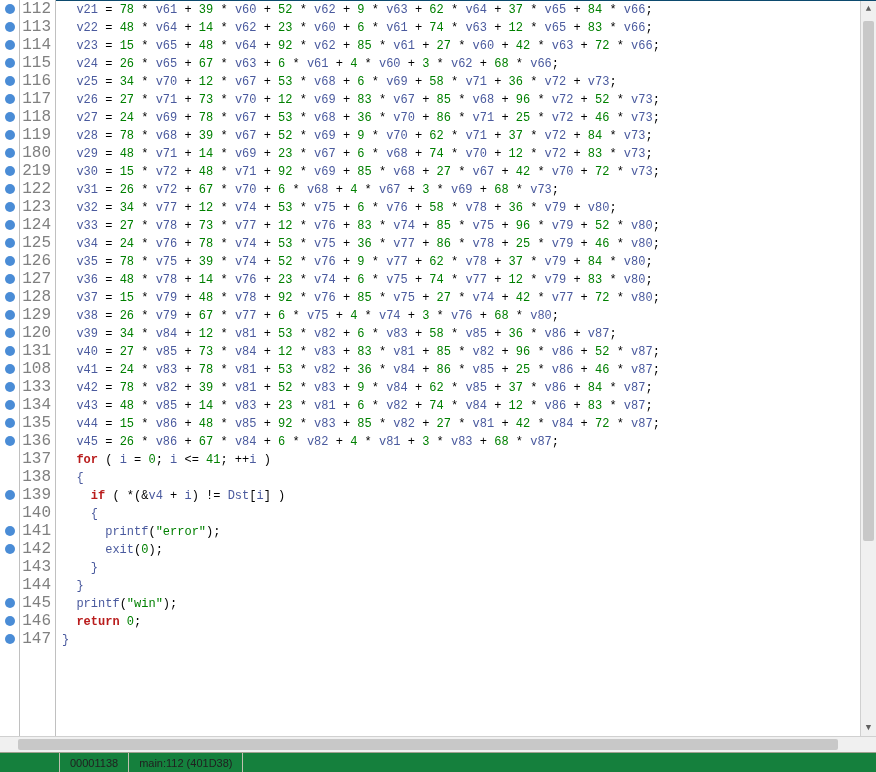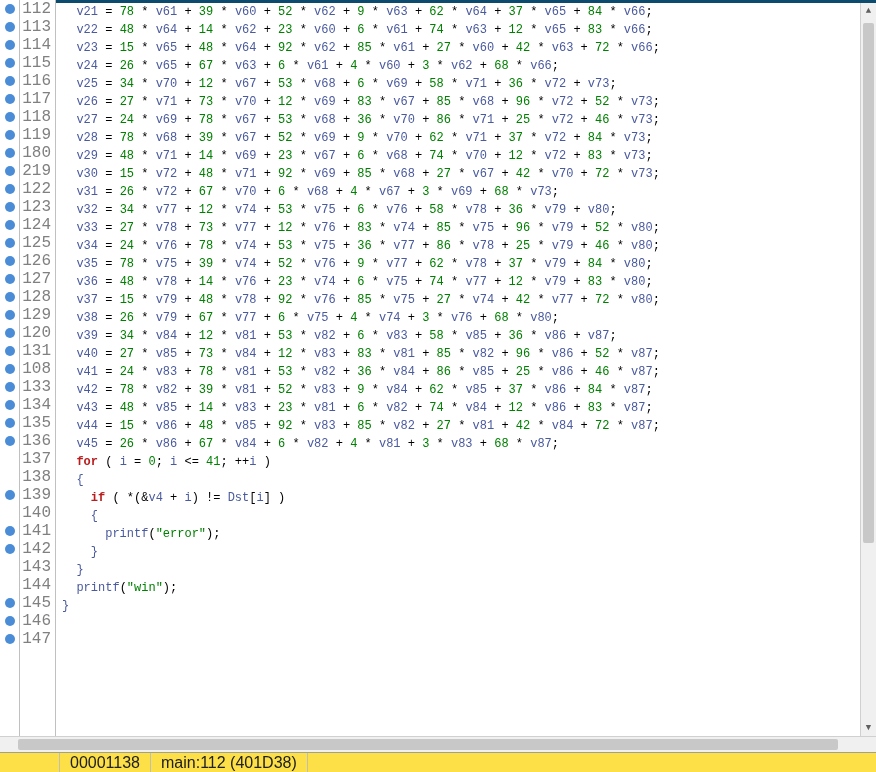--- a/index.html
+++ b/index.html
@@ -47,43 +47,43 @@
   .line-gutter div {
     height: 18px;
     line-height: 18px;
     padding-right: 4px;
   }
   .code-area {
     flex: 1;
     background: #ffffff;
     overflow: hidden;
     position: relative;
-    border-top: 3px solid #0c4a6e;
+    border-top: 1px solid #0c4a6e;
   }
   .code-line {
     height: 18px;
     line-height: 18px;
     white-space: pre;
     padding-left: 6px;
   }
   .tok-var   { color: #4a5a9e; }   
   .tok-num   { color: #008000; }   
   .tok-op    { color: #000000; }   
   .tok-kw    { color: #b91c1c; font-weight: bold; } 
   .tok-func  { color: #4a5a9e; margin-top: 8px; }   
   .tok-str   { color: #008000; }   
   .tok-punc  { color: #000000; }
   .tok-brace { color: #4a5a9e; }
   .status-bar {
     height: 20px;
-    background: #fde047;
+    background: #15803d;
     border-top: 1px solid #a0a090;
     display: flex;
     align-items: center;
-    font-size: 16px;
+    font-size: 11px;
     color: #202020;
     font-family: "Tahoma", sans-serif;
   }
   .status-cell {
     padding: 0 10px;
     border-right: 1px solid #c0c0b0;
     height: 100%;
     display: flex;
     align-items: center;
   }
@@ -303,23 +303,25 @@
         <div class="code-line">  <span class="tok-var">v41</span><span class="tok-op"> = </span><span class="tok-num">24</span><span class="tok-op"> * </span><span class="tok-var">v83</span><span class="tok-op"> + </span><span class="tok-num">78</span><span class="tok-op"> * </span><span class="tok-var">v81</span><span class="tok-op"> + </span><span class="tok-num">53</span><span class="tok-op"> * </span><span class="tok-var">v82</span><span class="tok-op"> + </span><span class="tok-num">36</span><span class="tok-op"> * </span><span class="tok-var">v84</span><span class="tok-op"> + </span><span class="tok-num">86</span><span class="tok-op"> * </span><span class="tok-var">v85</span><span class="tok-op"> + </span><span class="tok-num">25</span><span class="tok-op"> * </span><span class="tok-var">v86</span><span class="tok-op"> + </span><span class="tok-num">46</span><span class="tok-op"> * </span><span class="tok-var">v87</span><span class="tok-punc">;</span></div>
         <div class="code-line">  <span class="tok-var">v42</span><span class="tok-op"> = </span><span class="tok-num">78</span><span class="tok-op"> * </span><span class="tok-var">v82</span><span class="tok-op"> + </span><span class="tok-num">39</span><span class="tok-op"> * </span><span class="tok-var">v81</span><span class="tok-op"> + </span><span class="tok-num">52</span><span class="tok-op"> * </span><span class="tok-var">v83</span><span class="tok-op"> + </span><span class="tok-num">9</span><span class="tok-op"> * </span><span class="tok-var">v84</span><span class="tok-op"> + </span><span class="tok-num">62</span><span class="tok-op"> * </span><span class="tok-var">v85</span><span class="tok-op"> + </span><span class="tok-num">37</span><span class="tok-op"> * </span><span class="tok-var">v86</span><span class="tok-op"> + </span><span class="tok-num">84</span><span class="tok-op"> * </span><span class="tok-var">v87</span><span class="tok-punc">;</span></div>
         <div class="code-line">  <span class="tok-var">v43</span><span class="tok-op"> = </span><span class="tok-num">48</span><span class="tok-op"> * </span><span class="tok-var">v85</span><span class="tok-op"> + </span><span class="tok-num">14</span><span class="tok-op"> * </span><span class="tok-var">v83</span><span class="tok-op"> + </span><span class="tok-num">23</span><span class="tok-op"> * </span><span class="tok-var">v81</span><span class="tok-op"> + </span><span class="tok-num">6</span><span class="tok-op"> * </span><span class="tok-var">v82</span><span class="tok-op"> + </span><span class="tok-num">74</span><span class="tok-op"> * </span><span class="tok-var">v84</span><span class="tok-op"> + </span><span class="tok-num">12</span><span class="tok-op"> * </span><span class="tok-var">v86</span><span class="tok-op"> + </span><span class="tok-num">83</span><span class="tok-op"> * </span><span class="tok-var">v87</span><span class="tok-punc">;</span></div>
         <div class="code-line">  <span class="tok-var">v44</span><span class="tok-op"> = </span><span class="tok-num">15</span><span class="tok-op"> * </span><span class="tok-var">v86</span><span class="tok-op"> + </span><span class="tok-num">48</span><span class="tok-op"> * </span><span class="tok-var">v85</span><span class="tok-op"> + </span><span class="tok-num">92</span><span class="tok-op"> * </span><span class="tok-var">v83</span><span class="tok-op"> + </span><span class="tok-num">85</span><span class="tok-op"> * </span><span class="tok-var">v82</span><span class="tok-op"> + </span><span class="tok-num">27</span><span class="tok-op"> * </span><span class="tok-var">v81</span><span class="tok-op"> + </span><span class="tok-num">42</span><span class="tok-op"> * </span><span class="tok-var">v84</span><span class="tok-op"> + </span><span class="tok-num">72</span><span class="tok-op"> * </span><span class="tok-var">v87</span><span class="tok-punc">;</span></div>
         <div class="code-line">  <span class="tok-var">v45</span><span class="tok-op"> = </span><span class="tok-num">26</span><span class="tok-op"> * </span><span class="tok-var">v86</span><span class="tok-op"> + </span><span class="tok-num">67</span><span class="tok-op"> * </span><span class="tok-var">v84</span><span class="tok-op"> + </span><span class="tok-num">6</span><span class="tok-op"> * </span><span class="tok-var">v82</span><span class="tok-op"> + </span><span class="tok-num">4</span><span class="tok-op"> * </span><span class="tok-var">v81</span><span class="tok-op"> + </span><span class="tok-num">3</span><span class="tok-op"> * </span><span class="tok-var">v83</span><span class="tok-op"> + </span><span class="tok-num">68</span><span class="tok-op"> * </span><span class="tok-var">v87</span><span class="tok-punc">;</span></div>
         <div class="code-line">  <span class="tok-kw">for</span><span class="tok-punc"> ( </span><span class="tok-var">i</span><span class="tok-op"> = </span><span class="tok-num">0</span><span class="tok-punc">; </span><span class="tok-var">i</span><span class="tok-op"> &lt;= </span><span class="tok-num">41</span><span class="tok-punc">; ++</span><span class="tok-var">i</span><span class="tok-punc"> )</span></div>
         <div class="code-line">  <span class="tok-brace">{</span></div>
         <div class="code-line">    <span class="tok-kw">if</span><span class="tok-punc"> ( *(&amp;</span><span class="tok-var">v4</span><span class="tok-op"> + </span><span class="tok-var">i</span><span class="tok-punc">) != </span><span class="tok-func">Dst</span><span class="tok-punc">[</span><span class="tok-var">i</span><span class="tok-punc">] )</span></div>
         <div class="code-line">    <span class="tok-brace">{</span></div>
         <div class="code-line">      <span class="tok-func">printf</span><span class="tok-punc">(</span><span class="tok-str">"error"</span><span class="tok-punc">);</span></div>
+        <div class="code-line">      <span class="tok-func">exit</span><span class="tok-punc">(</span><span class="tok-num">0</span><span class="tok-punc">);</span></div>
         <div class="code-line">    <span class="tok-brace">}</span></div>
         <div class="code-line">  <span class="tok-brace">}</span></div>
         <div class="code-line">  <span class="tok-func">printf</span><span class="tok-punc">(</span><span class="tok-str">"win"</span><span class="tok-punc">);</span></div>
+        <div class="code-line">  <span class="tok-kw">return</span><span class="tok-punc"> </span><span class="tok-num">0</span><span class="tok-punc">;</span></div>
         <div class="code-line"><span class="tok-brace">}</span></div>
       </div>
     <div class="scrollbar-v">
       <div class="scroll-btn up">▲</div>
       <div class="scroll-thumb-v"></div>
       <div class="scroll-btn down">▼</div>
     </div>
   </div>
 </div>
 <div class="scrollbar-h">

